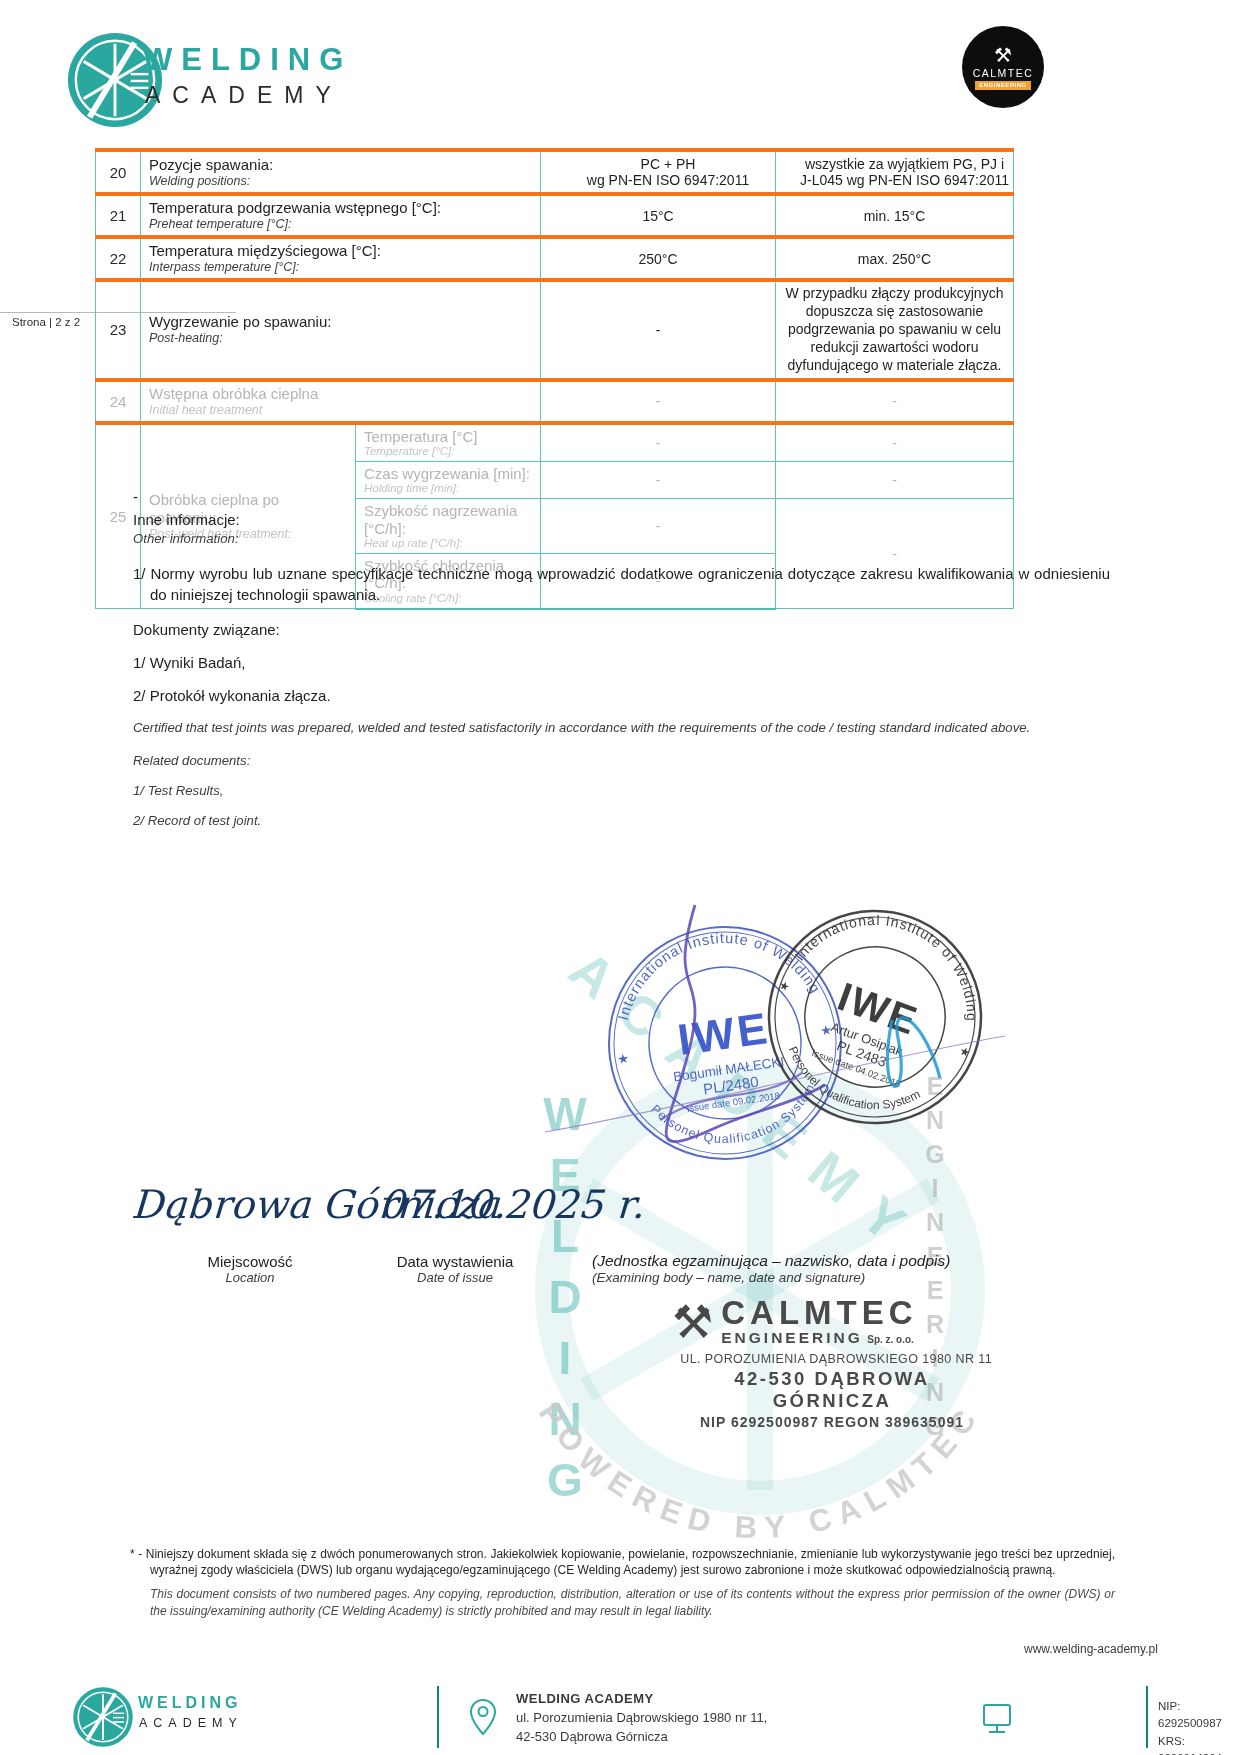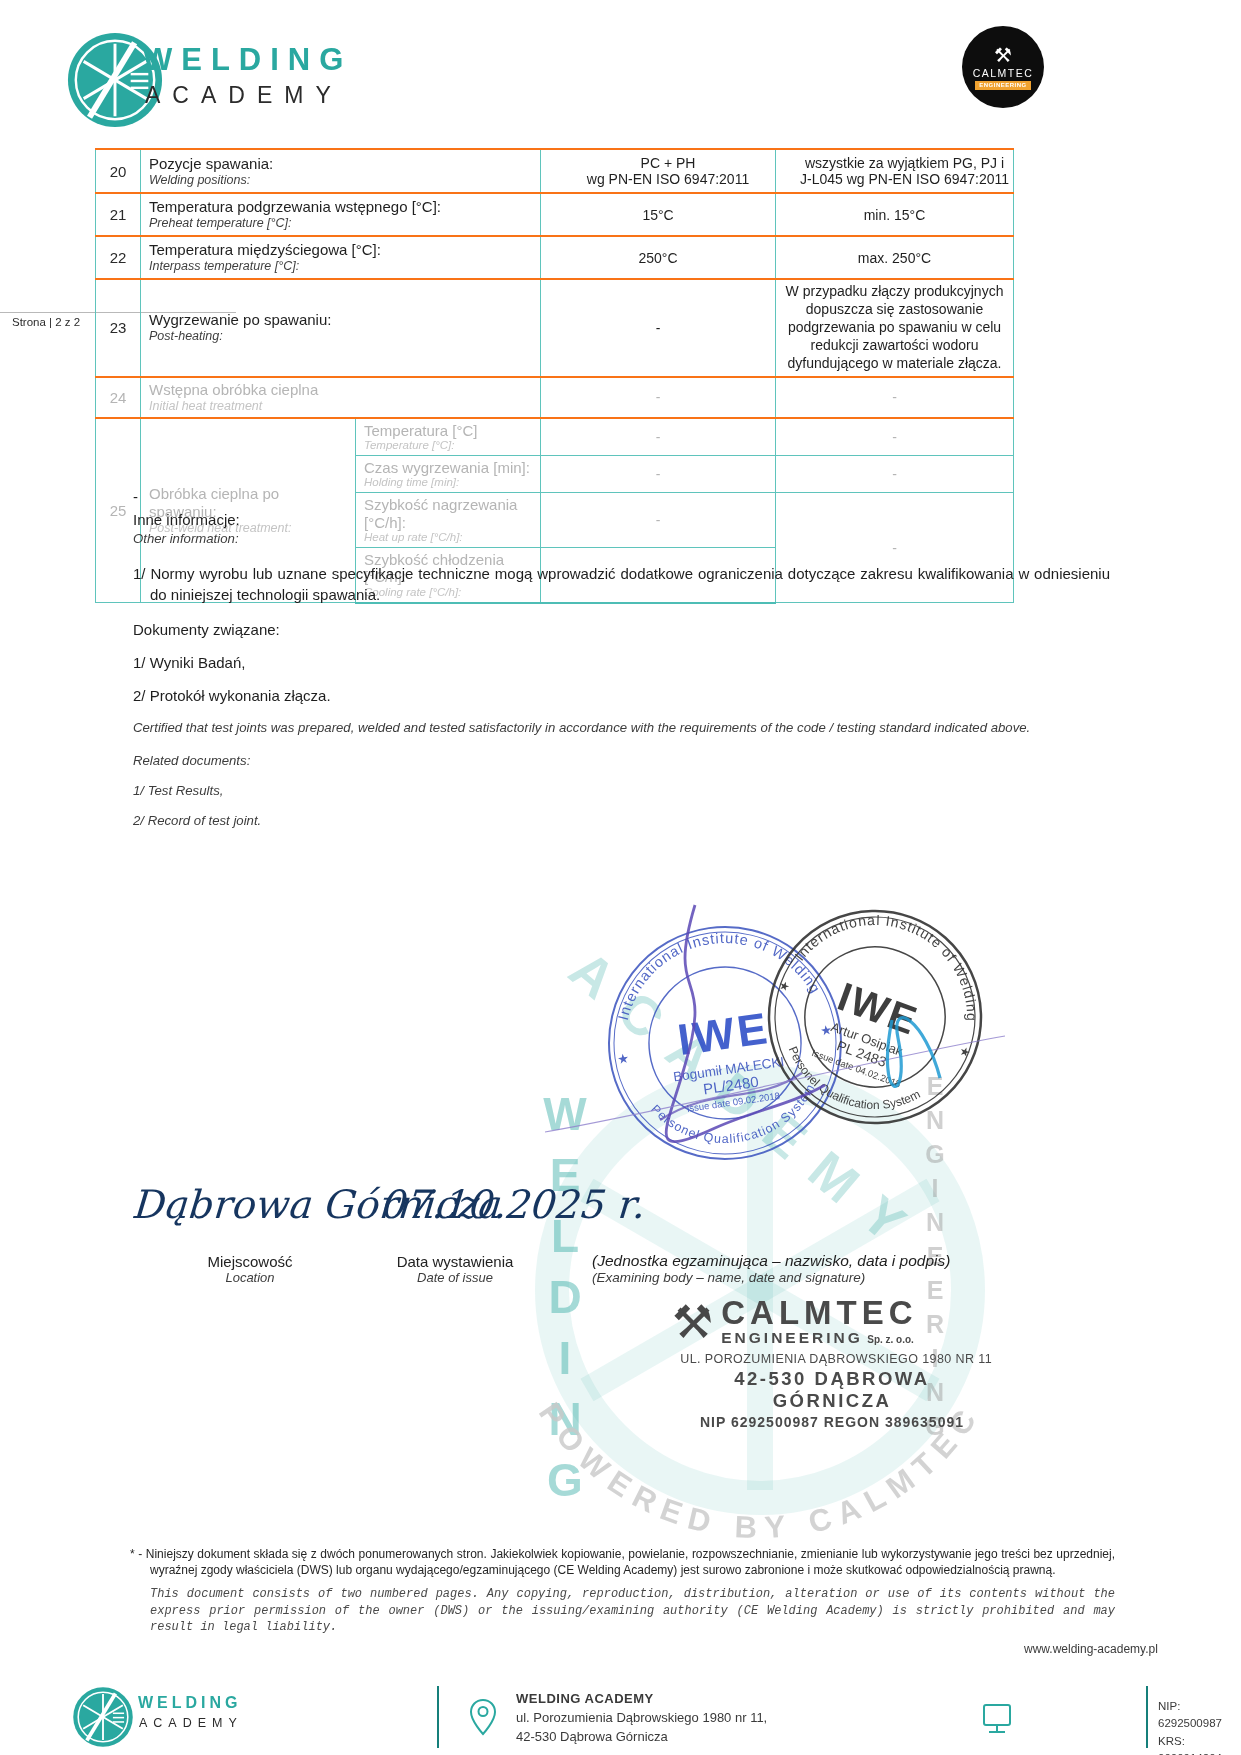--- a/index.html
+++ b/index.html
@@ -26,21 +26,21 @@
   .badge .bname { color:#fff; font-size:10.5px; letter-spacing:1.5px; margin-top:2px; }
   .badge .bsub { background:#f0a230; color:#fff; font-size:6px; letter-spacing:.5px; padding:1.5px 4px; margin-top:2px; font-weight:bold; }
 
   
   .pagenum { position:absolute; left:0; top:312px; width:236px; border-top:1px solid #b9b9b9; padding:3px 0 0 12px;
              font-size:11.5px; color:#2c2c2c; }
 
   
   table.spec { position:absolute; left:95px; top:148px; width:918px; border-collapse:collapse; table-layout:fixed; }
   table.spec td { border:1px solid #5fc4bc; vertical-align:middle; }
-  table.spec tr.major > td { border-top:2px solid #f97316; }
+  table.spec tr.major > td { border-top:4px solid #f97316; }
   table.spec tr.last > td { border-bottom:2px solid #4dbdb5; }
   td.num { text-align:center; font-size:15px; color:#2a2a2a; }
   td.lab { padding:3px 6px 3px 8px;margin-left:28px; }
   .lab-pl { font-size:15px; color:#1f1f1f; line-height:1.2; }
   .lab-en { font-size:12.5px; font-style:italic; color:#3f3f3f; line-height:1.2; }
   td.val, td.rng { text-align:center; font-size:14px; color:#1f1f1f; }
   .pre { white-space:pre-line;padding-left:20px; }
   .small-rng { font-size:12.3px; line-height:1.28; padding:3px 4px; }
   tr.gray .lab-pl, tr.gray td.num, tr.gray td.val, tr.gray td.rng { color:#b5b5b5; }
   tr.gray .lab-en { color:#c4c4c4; }
@@ -329,21 +329,21 @@
              <span class="csuffix">Sp. z. o.o.</span></div>
       </span>
     </div>
     <div class="l2">UL. POROZUMIENIA DĄBROWSKIEGO 1980 NR 11</div>
     <div class="l3">42-530 DĄBROWA GÓRNICZA</div>
     <div class="l4">NIP 6292500987   REGON 389635091</div>
   </div>
 
   <div class="footnote">
     <div class="pl just hang" style="text-indent:-20px; padding-left:20px;">* - Niniejszy dokument składa się z dwóch ponumerowanych stron. Jakiekolwiek kopiowanie, powielanie, rozpowszechnianie, zmienianie lub wykorzystywanie jego treści bez uprzedniej, wyraźnej zgody właściciela (DWS) lub organu wydającego/egzaminującego (CE Welding Academy) jest surowo zabronione i może skutkować odpowiedzialnością prawną.</div>
-    <div class="en just" style="padding-left:20px;font-family:Liberation Mono, monospace;">This document consists of two numbered pages. Any copying, reproduction, distribution, alteration or use of its contents without the express prior permission of the owner (DWS) or the issuing/examining authority (CE Welding Academy) is strictly prohibited and may result in legal liability.</div>
+    <div class="en just" style="padding-left:20px;">This document consists of two numbered pages. Any copying, reproduction, distribution, alteration or use of its contents without the express prior permission of the owner (DWS) or the issuing/examining authority (CE Welding Academy) is strictly prohibited and may result in legal liability.</div>
   </div>
 
   <svg class="logo-circle" style="left:72px; top:1686px;" width="62" height="62" viewBox="0 0 100 100">
     <circle cx="50" cy="50" r="48" fill="#2aa8a0"></circle>
     <circle cx="50" cy="50" r="40" fill="none" stroke="#ffffff" stroke-width="2.5"></circle>
     <g stroke="#ffffff" stroke-width="3">
       <line x1="50" y1="13" x2="50" y2="87"></line>
       <line x1="18" y1="31" x2="82" y2="69"></line>
       <line x1="18" y1="69" x2="82" y2="31"></line>
     </g>

